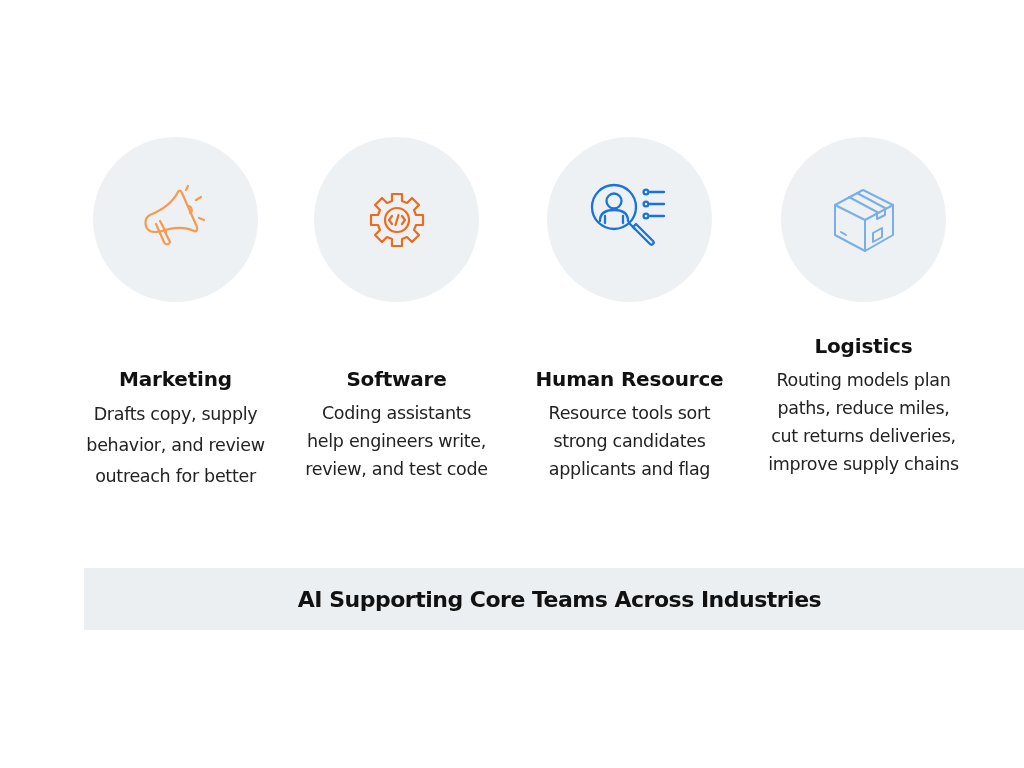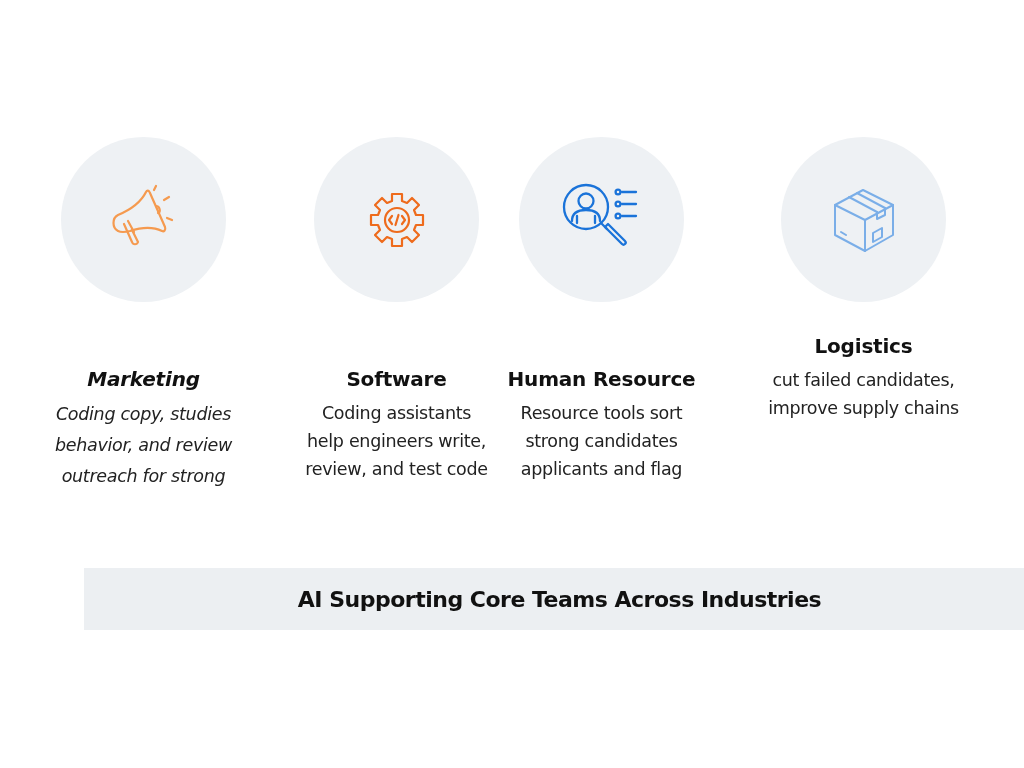--- a/index.html
+++ b/index.html
@@ -59,41 +59,41 @@
     .banner-text {
       font-size: 22px;
       font-weight: bold;
       letter-spacing: -0.5px;
       color: #111111;
     }
   </style>
 </head>
 <body>
 
-<div class="card" style="left:26px;font-style:italic;">
+<div class="card" style="left:58px;">
   <div class="circle">
     <svg width="80" height="80" viewBox="0 0 80 80" fill="none" stroke="#f59a4f" stroke-width="2.2" stroke-linecap="round" stroke-linejoin="round">
 
       <path d="M42 12 C36 24 26 30 14 35 C8 38 8 48 14 51 C18 53 22 52 26 51 C38 47 48 46 58 51 C60 52 62 50 61 47 L46 13 C45 10 43 10 42 12 Z"></path>
 
       <path d="M20 44 L28 62 C29 65 33 65 34 62 L28 50"></path>
       <path d="M24 41 L30 52"></path>
 
       <path d="M52 26 C56 26 57 32 54 33"></path>
 
       <line x1="52" y1="6" x2="50" y2="10"></line>
       <line x1="60" y1="20" x2="65" y2="17"></line>
       <line x1="63" y1="38" x2="68" y2="40"></line>
     </svg>
   </div>
   <div class="title">Marketing</div>
   <div class="desc loose">
-    <span class="line">Coding copy, studies</span>
+    <span class="line">Drafts copy, supply</span>
     <span class="line">behavior, and review</span>
-    <span class="line">outreach for strong</span>
+    <span class="line">outreach for better</span>
   </div>
 </div>
 
 <div class="card" style="left:279px;">
   <div class="circle">
     <svg width="72" height="72" viewBox="0 0 72 72" fill="none" stroke="#ee6b1c" stroke-width="2.2" stroke-linejoin="round" stroke-linecap="round">
 
       <path d="M31 4 H41 V11 L46 13 L51 8 L58 15 L53 20 L55 25 H62 V35 H55 L53 40 L58 45 L51 52 L46 47 L41 49 V56 H31 V49 L26 47 L21 52 L14 45 L19 40 L17 35 H10 V25 H17 L19 20 L14 15 L21 8 L26 13 L31 11 Z" transform="translate(0,6)"></path>
 
       <circle cx="36" cy="36" r="12"></circle>
@@ -104,21 +104,21 @@
     </svg>
   </div>
   <div class="title">Software</div>
   <div class="desc">
     <span class="line">Coding assistants</span>
     <span class="line">help engineers write,</span>
     <span class="line">review, and test code</span>
   </div>
 </div>
 
-<div class="card" style="left:484px;">
+<div class="card" style="left:512px;">
   <div class="circle">
     <svg width="84" height="78" viewBox="0 0 84 78" fill="none" stroke="#1a73d9" stroke-width="2.3" stroke-linecap="round" stroke-linejoin="round">
 
       <circle cx="26" cy="26" r="22"></circle>
 
       <circle cx="26" cy="20" r="7.5"></circle>
 
       <path d="M12 40 C12 32 18 29 26 29 C34 29 40 32 40 40"></path>
       <line x1="17" y1="35" x2="17" y2="42"></line>
       <line x1="35" y1="35" x2="35" y2="42"></line>
@@ -157,20 +157,22 @@
 
       <path d="M46 27 L46 34 L54 30 L54 23"></path>
 
       <path d="M42 48 L42 57 L51 52 L51 43 Z"></path>
 
       <line x1="10" y1="47" x2="15" y2="50"></line>
     </svg>
   </div>
   <div class="title" style="margin-top:31px;">Logistics</div>
   <div class="desc">
-    <span class="line">cut failed candidates,</span>
+    <span class="line">Routing models plan</span>
+    <span class="line">paths, reduce miles,</span>
+    <span class="line">cut returns deliveries,</span>
     <span class="line">improve supply chains</span>
   </div>
 </div>
 
 <div class="banner">
   <span class="banner-text">AI Supporting Core Teams Across Industries</span>
 </div>
 
 </body></html>

